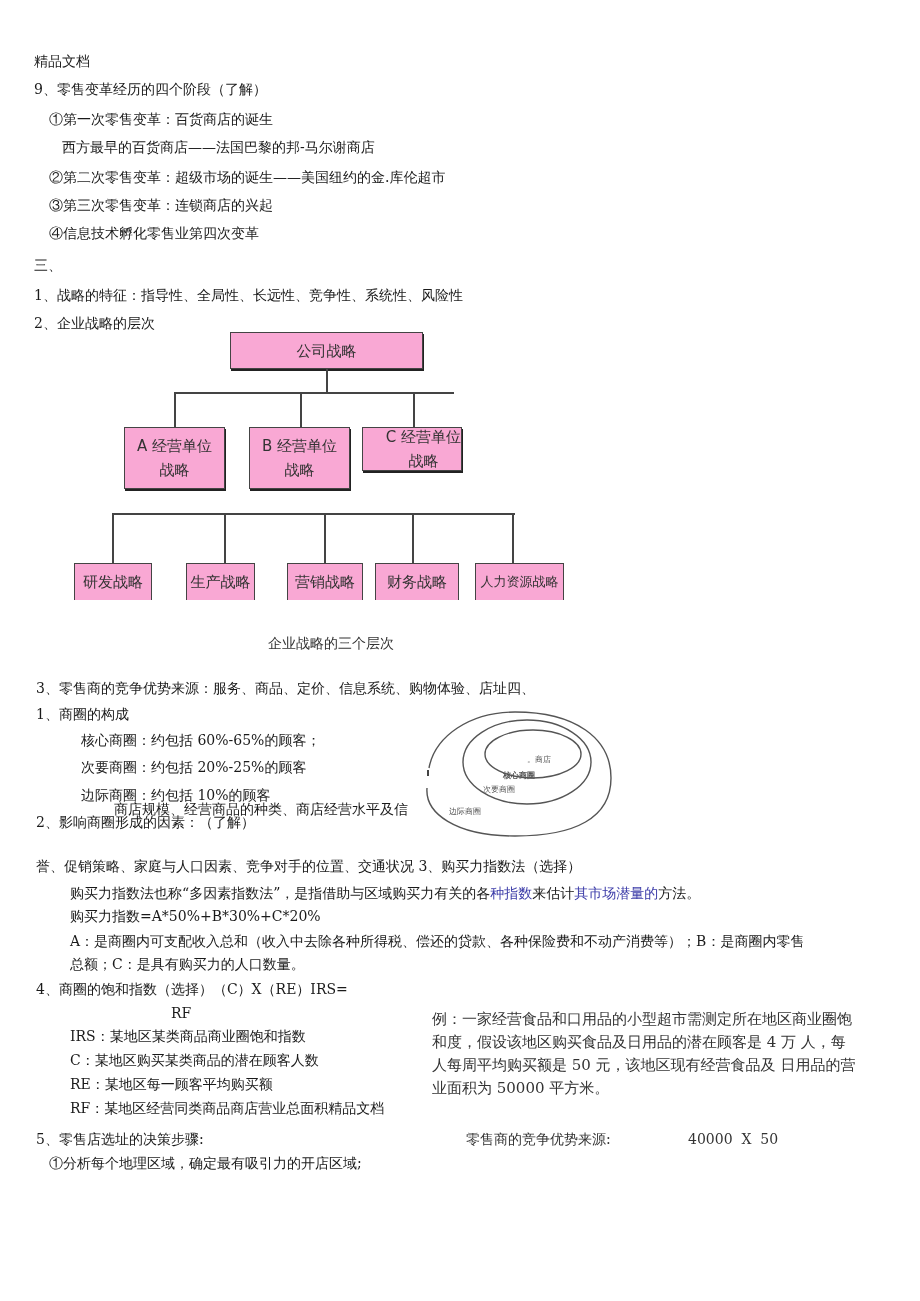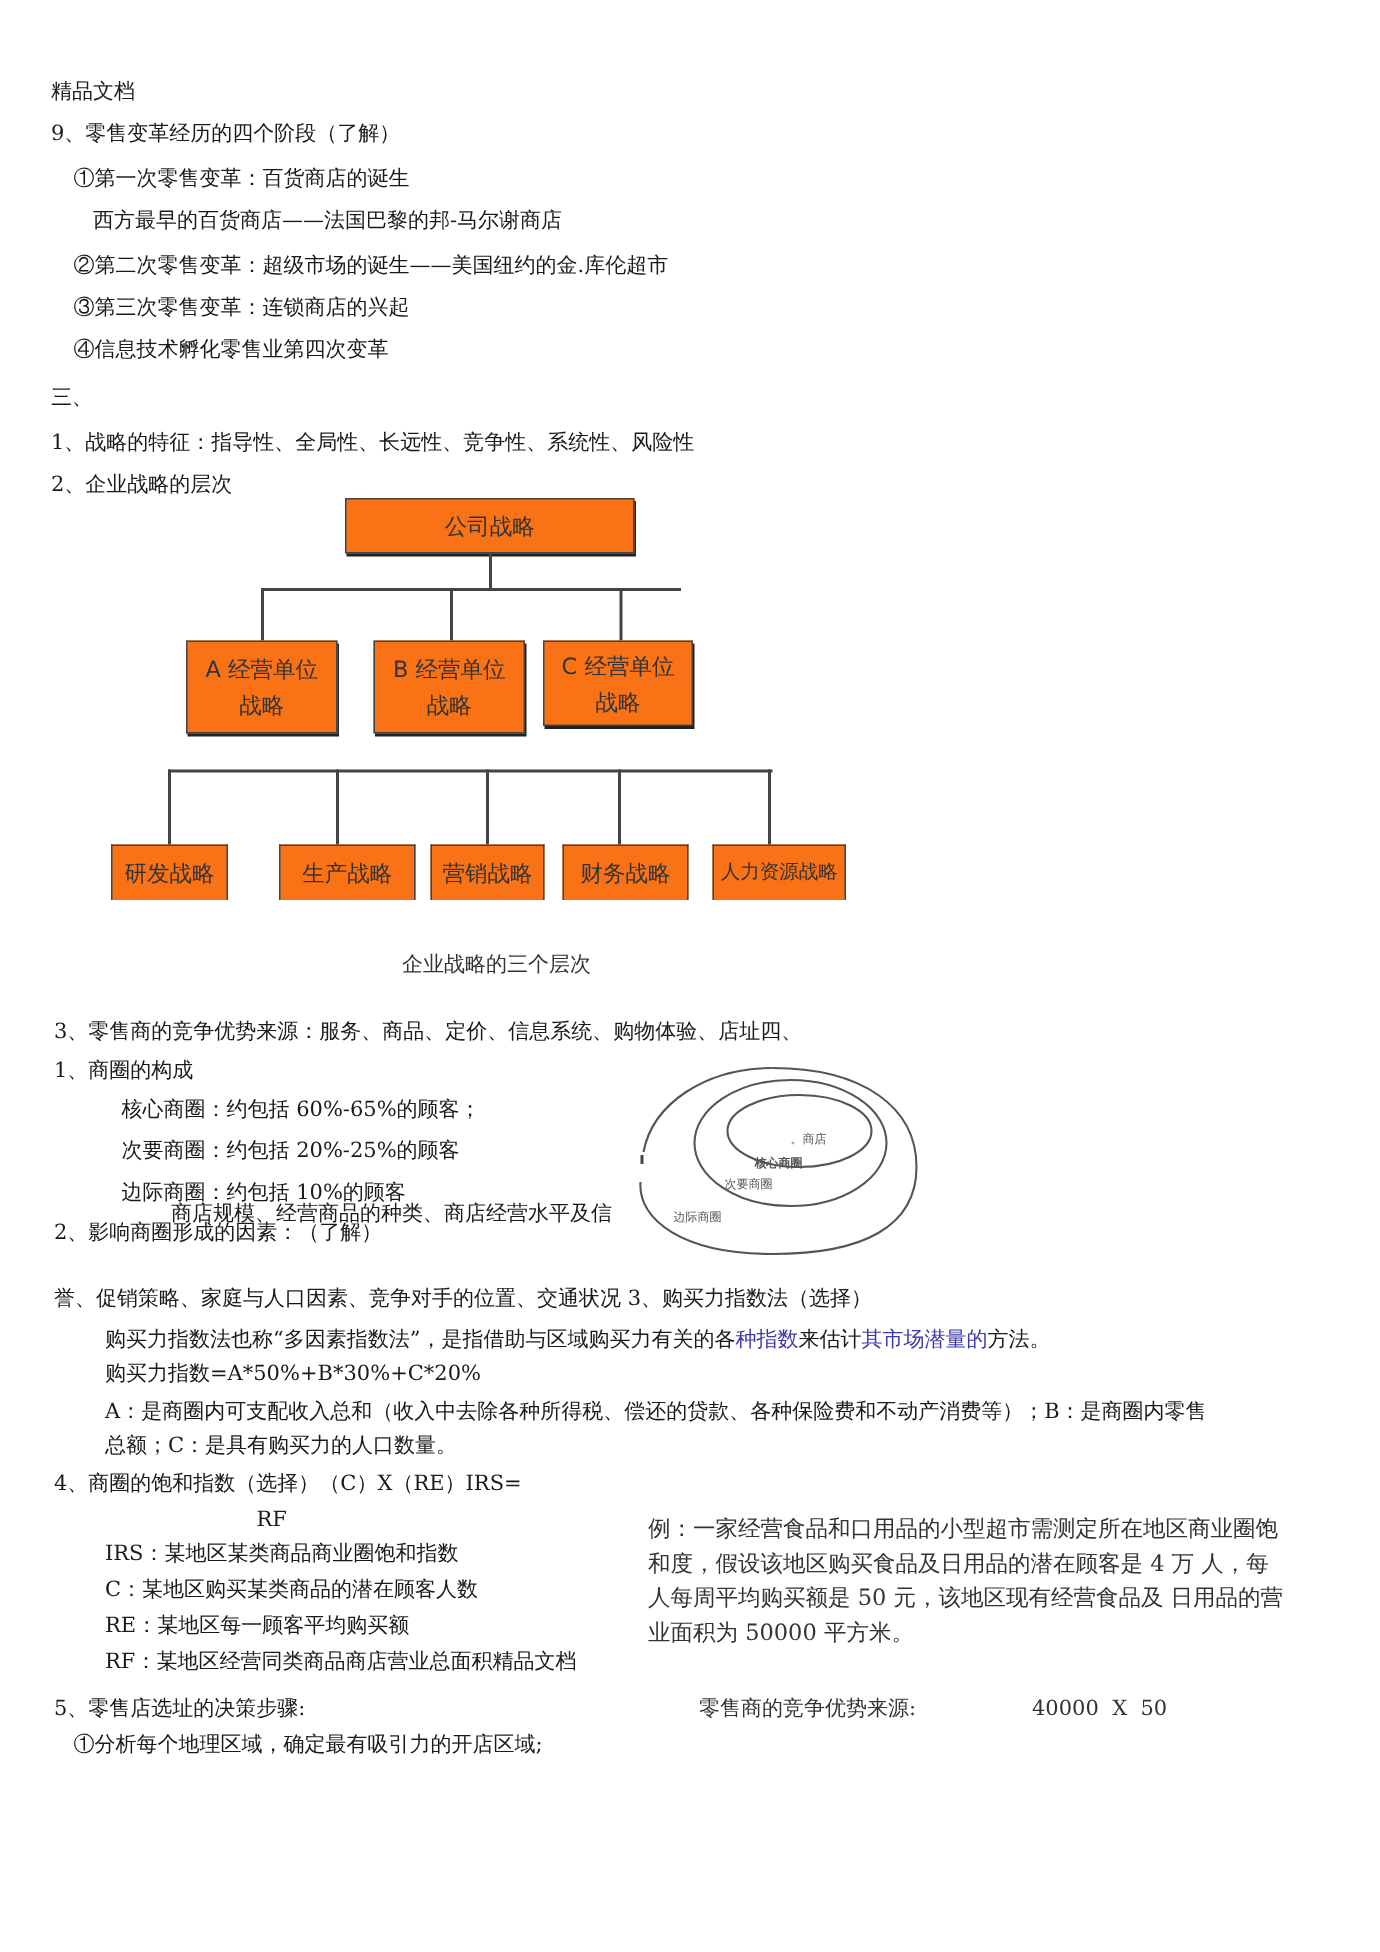--- a/index.html
+++ b/index.html
@@ -1,21 +1,21 @@
 <!DOCTYPE html>
 <html><head>
   <meta charset="utf-8">
   <style>
     html, body { margin: 0; padding: 0; background: #ffffff; }
     body { width: 920px; height: 1301px; position: relative; overflow: hidden;
       font-family: "DejaVu Serif", "Liberation Serif", serif; color: #1a1a1a; font-size: 14px; }
     .t { position: absolute; white-space: nowrap; line-height: 18px; font-size: 14px; }
     .blue { color: #3b3ba8; }
     .ex { color: #333333; font-size: 15px; line-height: 23px; white-space: normal; }
-    .box { position: absolute; border: 1.5px solid #444; background: #f97316; box-sizing: border-box;
+    .box { position: absolute; border: 1.5px solid #444; background: #f9a8d4; box-sizing: border-box;
       display: flex; align-items: center; justify-content: center; text-align: center;
       font-family: "DejaVu Sans", "Liberation Sans", sans-serif; color: #333; font-size: 15px; line-height: 24px;
       box-shadow: 1px 2px 0 #222; }
     .ln { position: absolute; background: #444; }
     .diag-lbl { position:absolute; font-size:8px; color:#555; font-family:"DejaVu Sans", sans-serif; white-space:nowrap; }
   </style>
 </head>
 <body>
 
 <div class="t" style="left:34px;top:52px;">精品文档</div>
@@ -45,38 +45,38 @@
         <div>A 经营单位</div>
         <div>战略</div>
       </div>
   </div>
   <div class="box" style="left:249px;top:427px;width:101px;height:62px;">
     <div>
         <div>B 经营单位</div>
         <div>战略</div>
       </div>
   </div>
-  <div class="box" style="left:362px;top:427px;width:100px;height:57px;">
+  <div class="box" style="left:362px;top:427px;width:100px;height:44px;justify-content:flex-end;">
     <div>
         <div>C 经营单位</div>
         <div>战略</div>
       </div>
   </div>
 
   <div class="ln" style="left:112px;top:513px;width:403px;height:2px;"></div>
   <div class="ln" style="left:112px;top:513px;width:2px;height:50px;"></div>
   <div class="ln" style="left:224px;top:513px;width:2px;height:50px;"></div>
   <div class="ln" style="left:324px;top:513px;width:2px;height:50px;"></div>
   <div class="ln" style="left:412px;top:513px;width:2px;height:50px;"></div>
   <div class="ln" style="left:512px;top:513px;width:2px;height:50px;"></div>
 
   <div class="box" style="left:74px;top:563px;width:78px;height:37px;box-shadow:none;border-bottom:none;">
     <span>研发战略</span>
   </div>
-  <div class="box" style="left:186px;top:563px;width:91px;height:37px;box-shadow:none;border-bottom:none;">
+  <div class="box" style="left:186px;top:563px;width:69px;height:37px;box-shadow:none;border-bottom:none;">
     <span>生产战略</span>
   </div>
   <div class="box" style="left:287px;top:563px;width:76px;height:37px;box-shadow:none;border-bottom:none;">
     <span>营销战略</span>
   </div>
   <div class="box" style="left:375px;top:563px;width:84px;height:37px;box-shadow:none;border-bottom:none;">
     <span>财务战略</span>
   </div>
   <div class="box" style="left:475px;top:563px;width:89px;height:37px;box-shadow:none;border-bottom:none;font-size:13px;">
     <span>人力资源战略</span>

